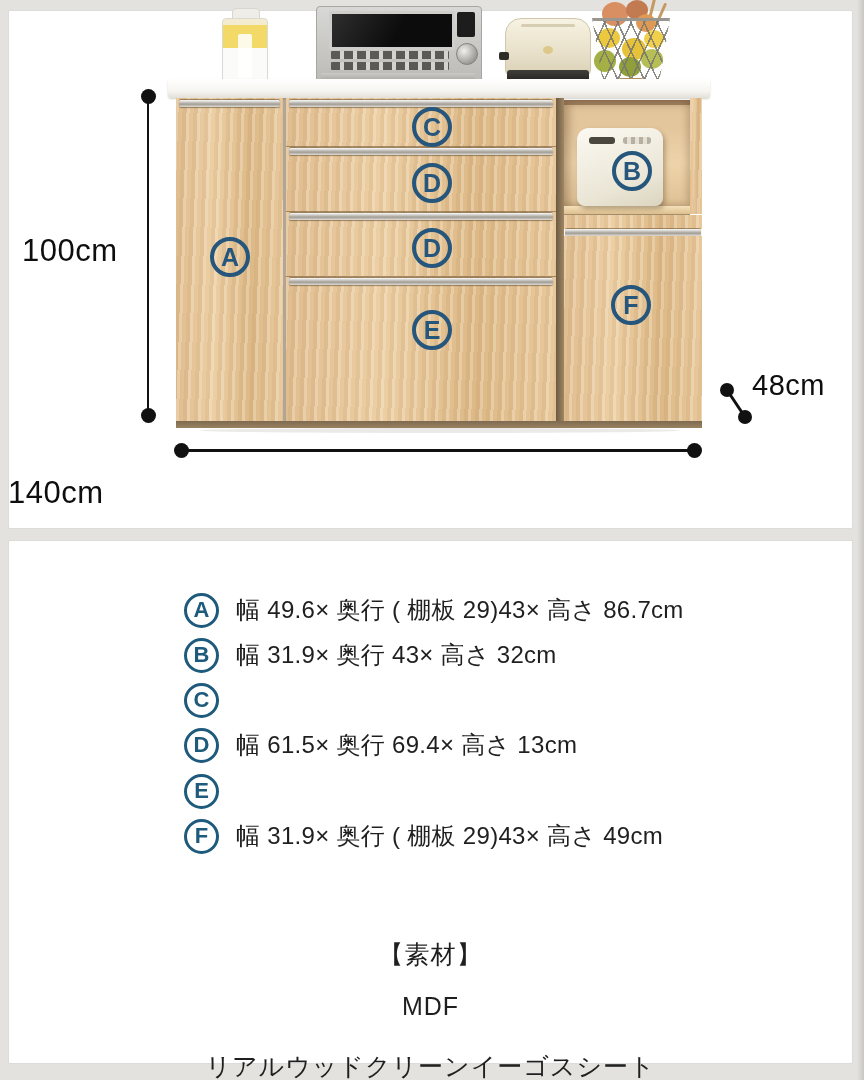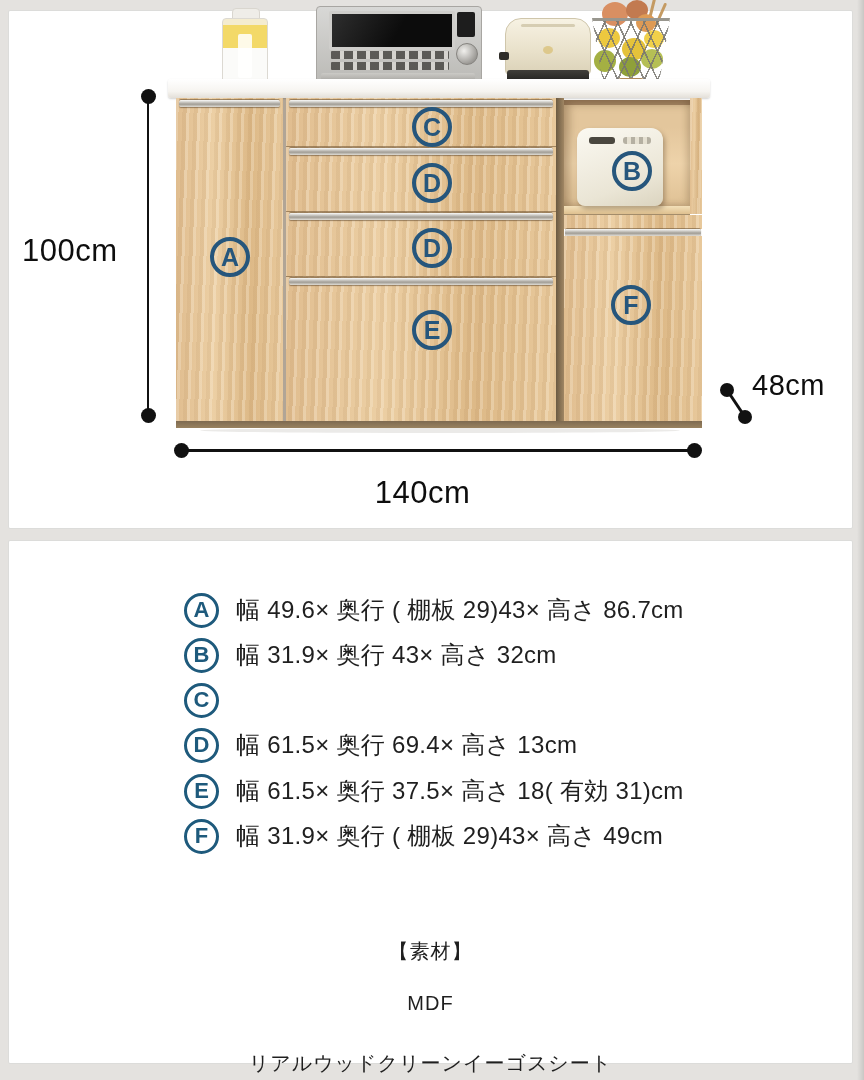--- a/index.html
+++ b/index.html
@@ -99,31 +99,31 @@
   .badge{position:absolute;width:40px;height:40px;box-sizing:border-box;border:4px solid #26567c;border-radius:50%;
     color:#26567c;font-weight:bold;font-size:25px;line-height:32px;text-align:center;}
 
   
   .dim{background:#111;}
   .dim-v{left:147px;top:96px;width:2px;height:319px;}
   .dim-h{left:181px;top:449px;width:513px;height:3px;border-radius:2px;}
   .dot{position:absolute;width:15px;height:15px;border-radius:50%;background:#111;}
   .dim-label{position:absolute;color:#0e0e0e;font-size:31px;letter-spacing:.5px;}
   #height-label{left:22px;top:233px;}
-  #width-label{left:0;top:475px;width:845px;text-align:center;}
+  #width-label{left:8px;top:475px;width:845px;text-align:left;}
   #depth-label{left:752px;top:369px;font-size:29px;}
 
   
   .spec-row{position:absolute;left:184px;height:36px;display:flex;align-items:center;}
   .spec-badge{width:35px;height:35px;box-sizing:border-box;border:3.5px solid #1e5a7c;border-radius:50%;
     color:#1e5a7c;font-weight:bold;font-size:22px;line-height:28px;text-align:center;flex:0 0 auto;}
   .spec-text{margin-left:17px;font-size:24px;color:#1f1f1f;letter-spacing:.3px;white-space:nowrap;}
   #row-a{top:592px;}#row-b{top:637px;}#row-c{top:682px;}#row-d{top:727px;}#row-e{top:773px;}#row-f{top:818px;}
 
-  .material-line{position:absolute;left:8px;width:845px;text-align:center;font-size:20px;color:#1f1f1f;letter-spacing:1px;}
+  .material-line{position:absolute;left:8px;width:845px;text-align:center;font-size:25px;color:#1f1f1f;letter-spacing:1px;}
   #material-heading{top:938px;}
   #material-1{top:984px;margin-top:8px;}
   #material-2{top:1029px;margin-top:21px;}
 </style>
 </head>
 <body>
 
 <div id="top-card" class="card"></div>
 
 <div class="abs bottle">
@@ -246,21 +246,20 @@
 </div>
 <div id="row-c" class="spec-row">
   <div class="spec-badge">C</div>
 </div>
 <div id="row-d" class="spec-row">
   <div class="spec-badge">D</div>
   <div class="spec-text">幅 61.5× 奥行 69.4× 高さ 13cm</div>
 </div>
 <div id="row-e" class="spec-row">
   <div class="spec-badge">E</div>
-  <div class="spec-text">幅 61.5× 奥行 37.5× 高さ 18( 有効 31)cm</div>
 </div>
 <div id="row-f" class="spec-row">
   <div class="spec-badge">F</div>
   <div class="spec-text">幅 31.9× 奥行 ( 棚板 29)43× 高さ 49cm</div>
 </div>
 
 <div id="material-heading" class="material-line">【素材】</div>
 <div id="material-1" class="material-line">MDF</div>
 <div id="material-2" class="material-line">リアルウッドクリーンイーゴスシート</div>
 

